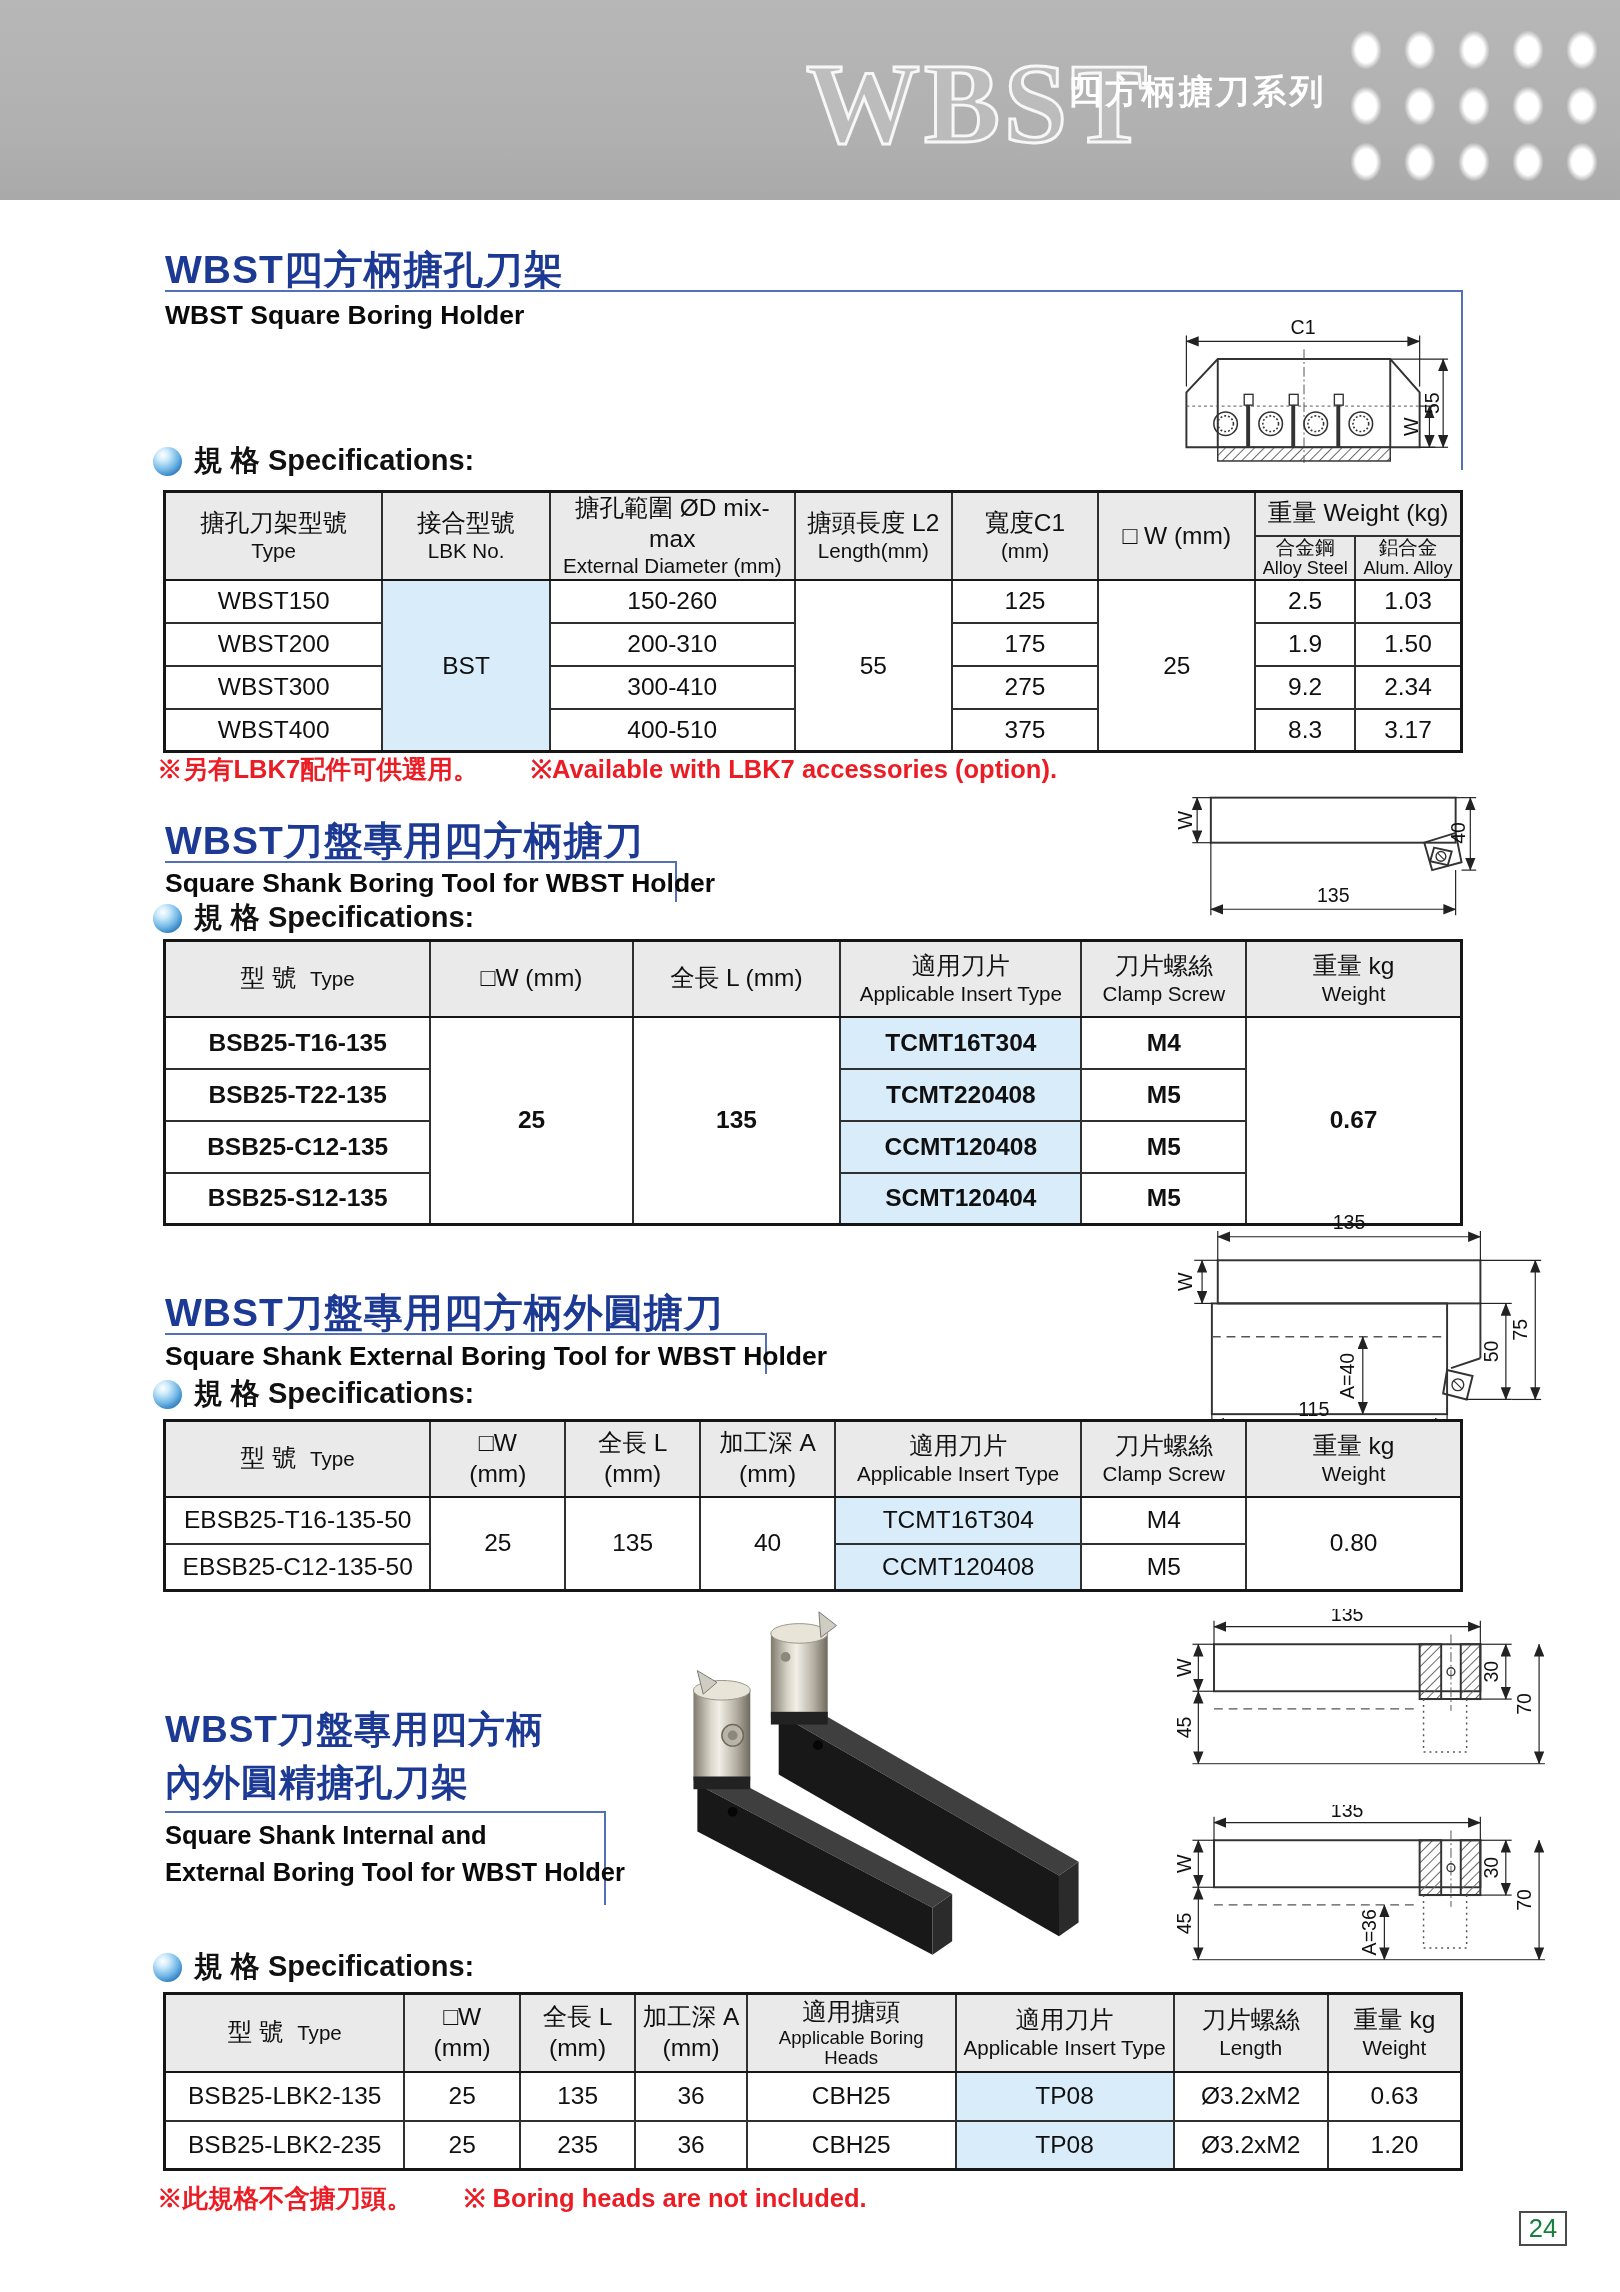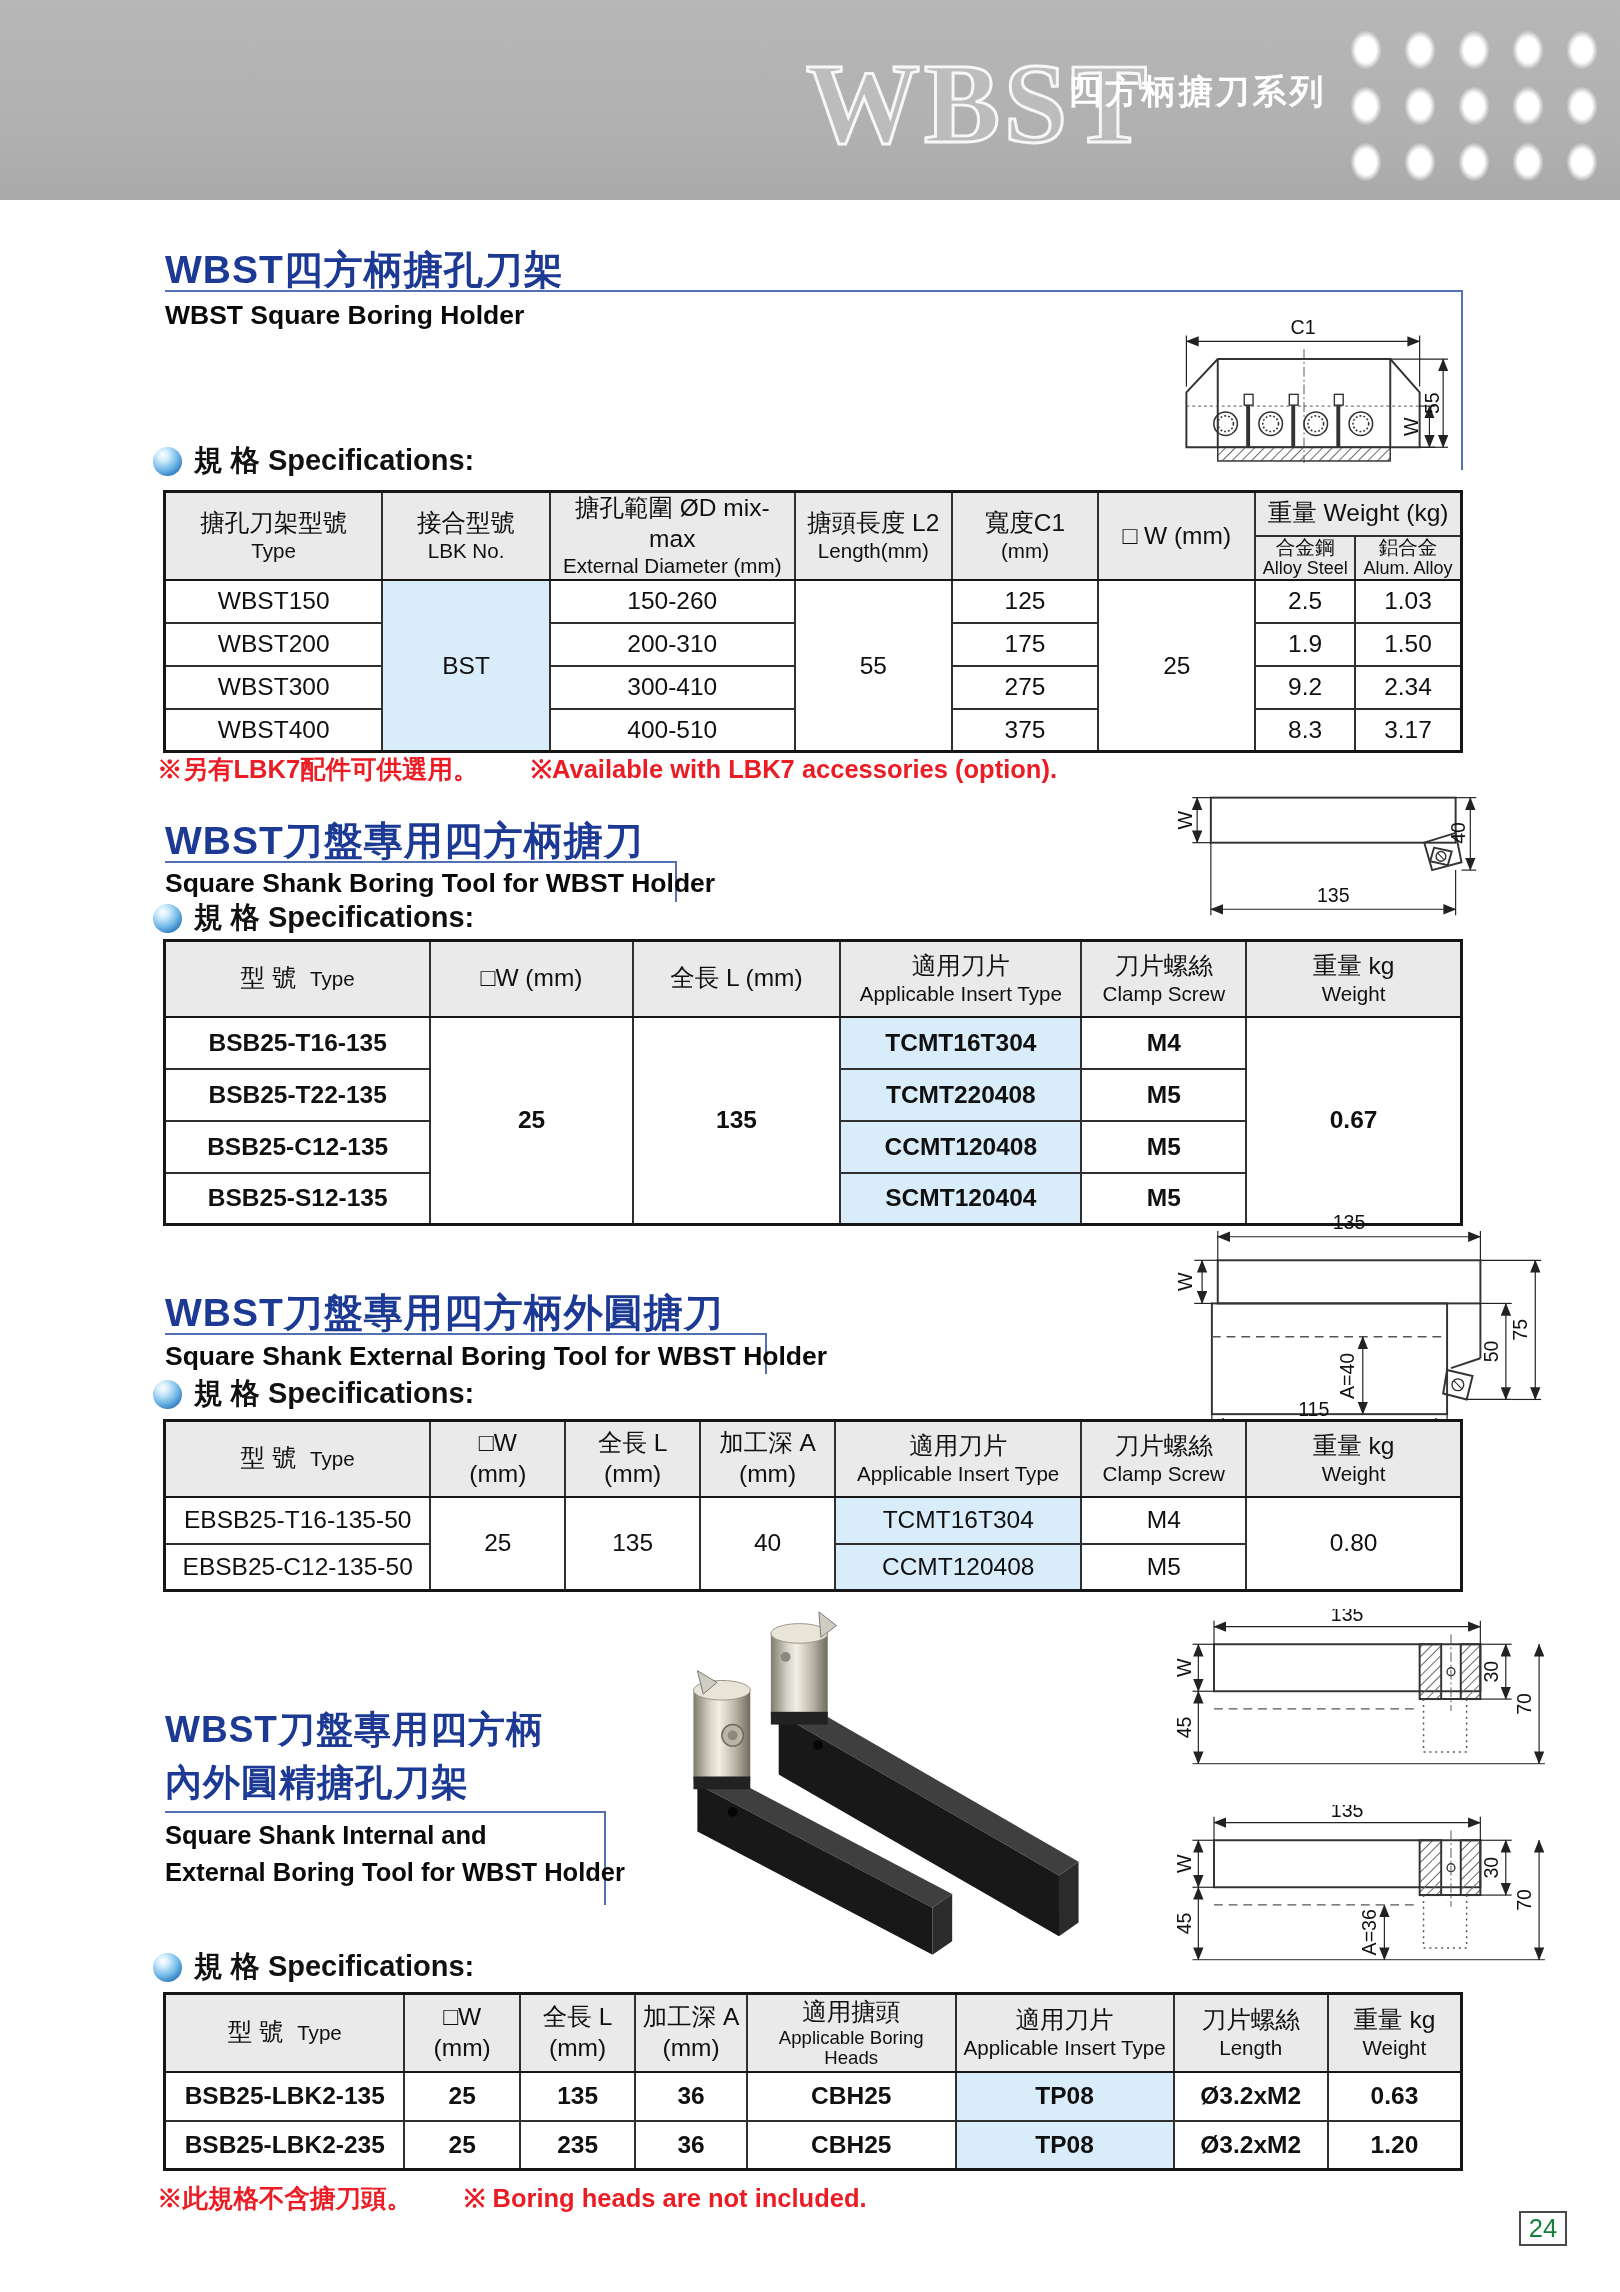--- a/index.html
+++ b/index.html
@@ -41,21 +41,21 @@
   .en.s { font-size:18px; line-height:1.1; }
   .spec-table td { font-size:24.5px; }
   .blue { background:#d9ecf9; }
   .inl span { vertical-align:baseline; }
   .inl .en { margin-left:13.7px; }
   .hb { border-bottom:2.9px solid #161616 !important; }
 
   .t1 tr.r1 { height:43px; } .t1 tr.r2 { height:33px; } .t1 tr.b { height:43px; }
   .t2 tr.h { height:76px; } .t2 tr.b { height:52px;font-weight:bold; }
   .t3 tr.h { height:76px; } .t3 tr.b { height:47px; }
-  .t4 tr.h { height:78px; } .t4 tr.b { height:49px;font-weight:bold; }
+  .t4 tr.h { height:78px; } .t4 tr.b { height:49px; }
 
   .note { position:absolute; color:#ec1c24; font-size:25.5px; font-weight:bold; white-space:nowrap; }
   .note .g { margin-left:45px; }
 
   .pagenum { position:absolute; left:1519px; top:2211px; border:2px solid #4a4a4a;
              font-size:25.5px; color:#15803d; padding:1px 7.8px; background:#fff; }
 
   .diag { position:absolute; }
   .dt { font-family:"Liberation Sans", sans-serif; font-size:20px; fill:#111; }
   .photo { position:absolute; }

